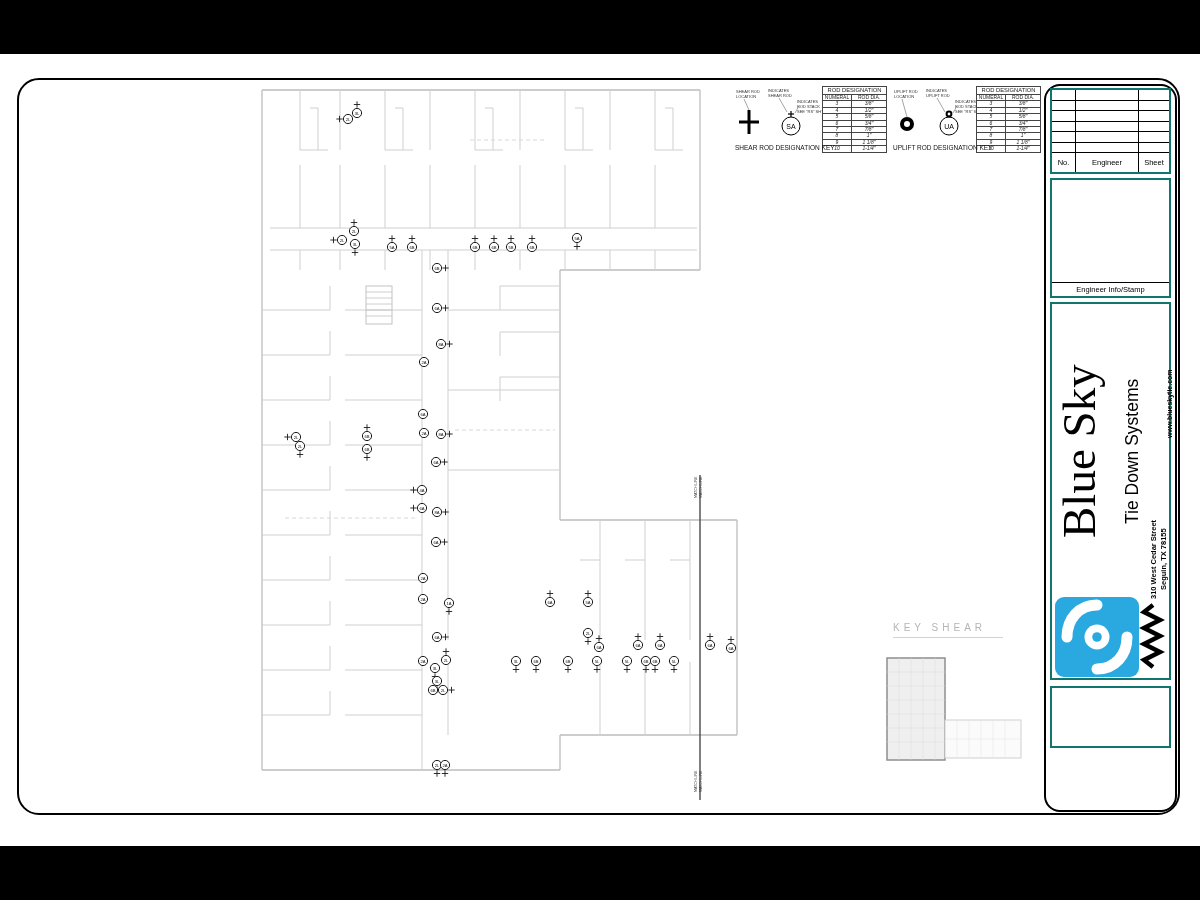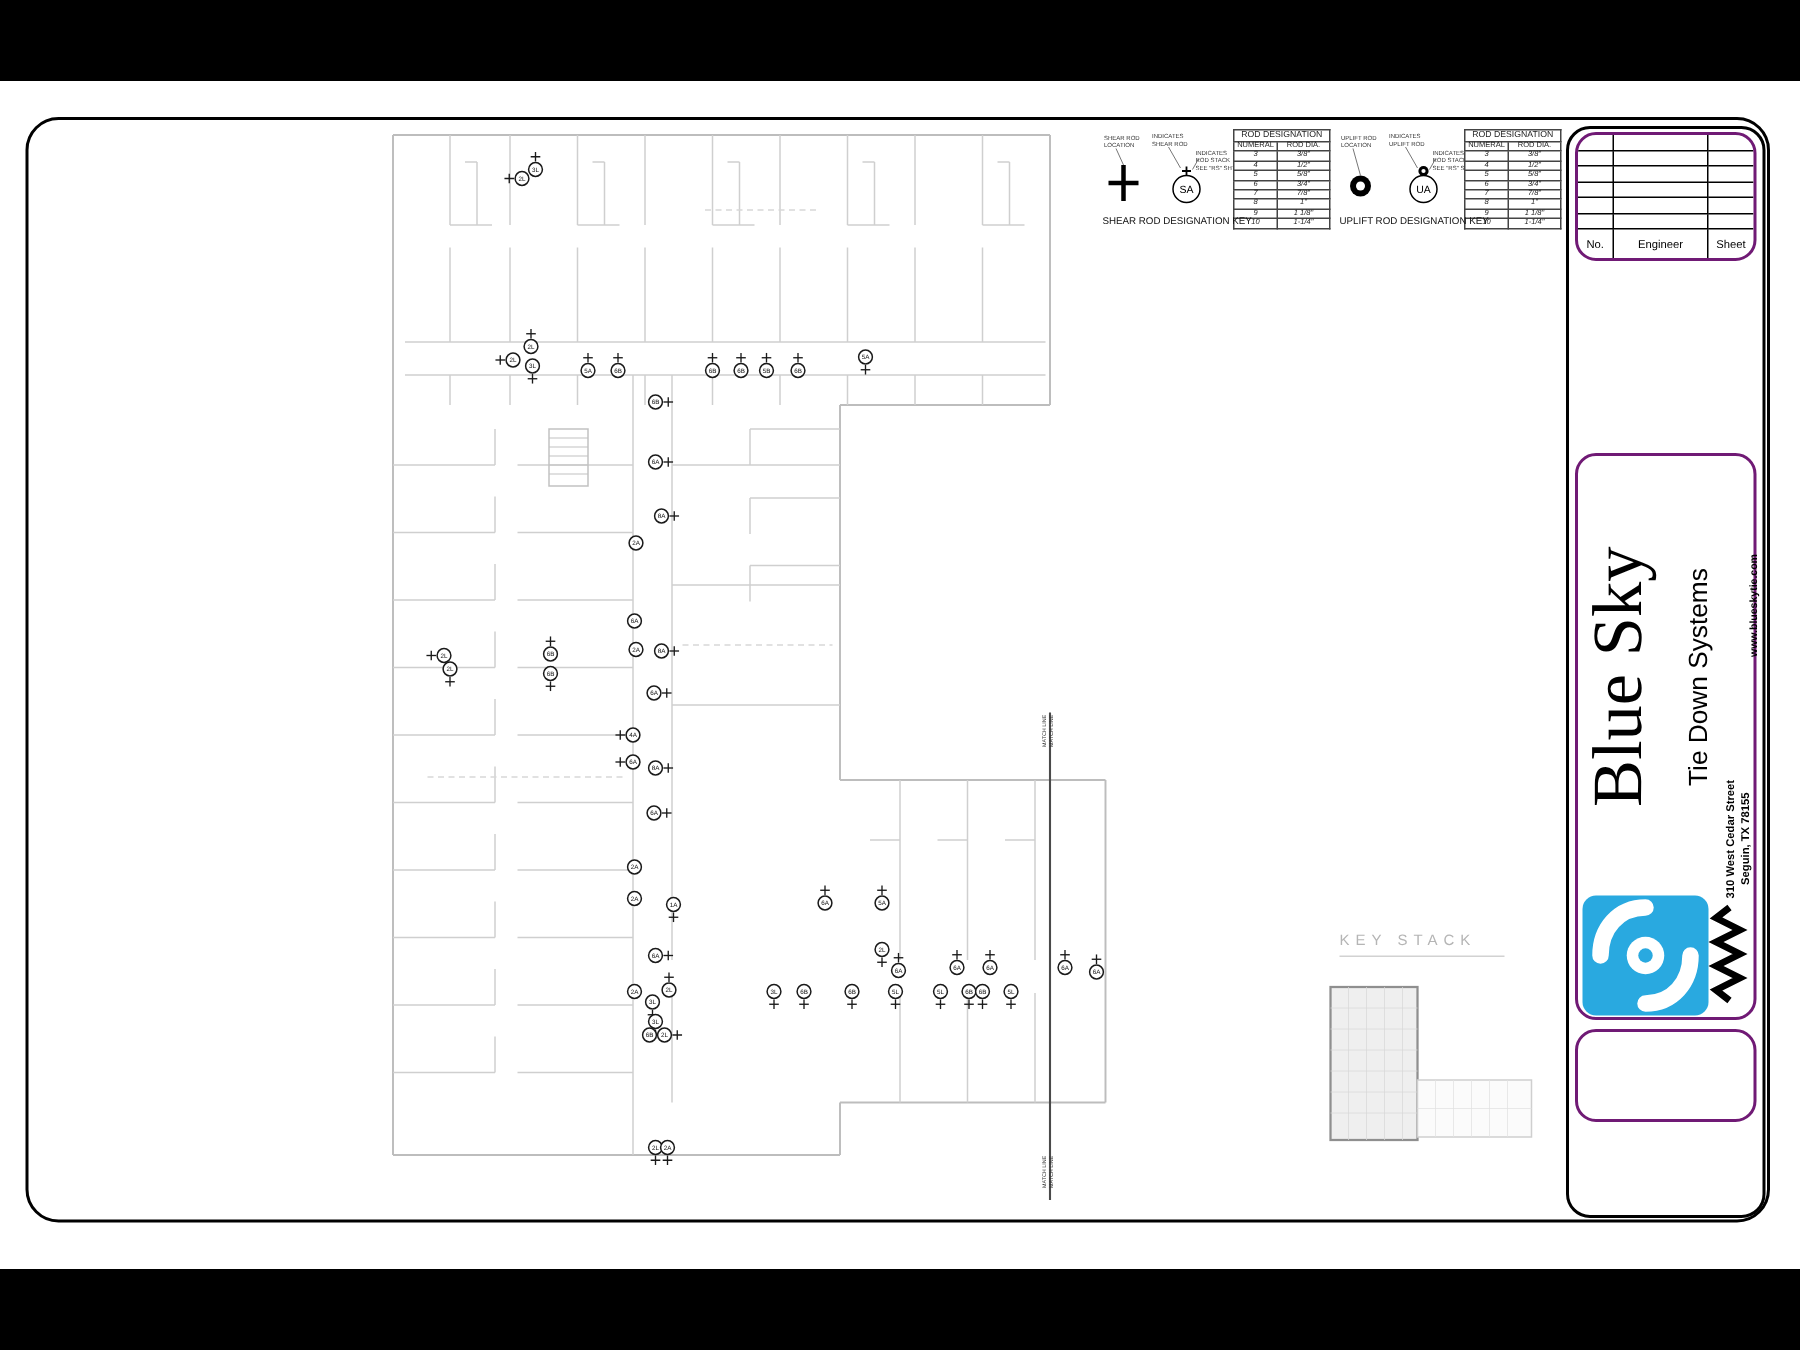--- a/index.html
+++ b/index.html
@@ -27,21 +27,21 @@
   .rodtab th,.rodtab td{border:1px solid #444;padding:0 1px;font-weight:normal;
         font-size:5px;line-height:5.2px;text-align:center;color:#222;}
   .rodtab .rt-t{font-size:5.8px;line-height:7px;}
   .rodtab td.v{font-style:italic;}
   .rodtab td,.rodtab th{height:5.4px;}
   .coltxt{font-size:4px;fill:#333;}
 
   
   .strip{position:absolute;left:1044px;top:84px;width:133px;height:728px;
          border:2px solid #000;border-radius:16px;box-sizing:border-box;}
-  .tb-box{position:absolute;left:4px;width:121px;border:2px solid #701a75;border-radius:14px;
+  .tb-box{position:absolute;left:4px;width:121px;border:2px solid #0f766e;border-radius:0;
           box-sizing:border-box;background:#fff;}
   #revbox{top:2px;height:86px;overflow:hidden;}
   .rev-grid{display:grid;grid-template-columns:24px 1fr 30px;height:100%;}
   .rev-grid div{border-right:1px solid #000;border-bottom:1px solid #000;}
   .rev-grid div:nth-child(3n){border-right:none;}
   .rev-grid .hd{display:flex;align-items:center;justify-content:center;
                 font-size:7.5px;border-bottom:none;color:#000;}
   #engbox{top:92px;height:120px;}
   .eng-label{position:absolute;left:0;right:0;bottom:0;border-top:1px solid #000;
              text-align:center;font-size:7.5px;padding:2px 0;color:#000;}
@@ -641,21 +641,21 @@
           </tr>
           <tr>
             <td class="v">10</td>
             <td class="v">1-1/4"</td>
           </tr>
         </tbody>
       </table>
     <div class="keytitle">UPLIFT ROD DESIGNATION KEY</div>
   </div>
 
-  <div class="keyplan-label">KEY STACK</div>
+  <div class="keyplan-label">KEY SHEAR</div>
   <svg id="keyplan" width="145" height="118" viewBox="0 0 145 118">
       <rect x="4" y="6" width="58" height="102" fill="#efefef" stroke="#8f8f8f" stroke-width="1.5"></rect>
       <line x1="16" y1="6" x2="16" y2="108" stroke="#d8d8d8" stroke-width="0.5"></line>
       <line x1="28" y1="6" x2="28" y2="108" stroke="#d8d8d8" stroke-width="0.5"></line>
       <line x1="40" y1="6" x2="40" y2="108" stroke="#d8d8d8" stroke-width="0.5"></line>
       <line x1="52" y1="6" x2="52" y2="108" stroke="#d8d8d8" stroke-width="0.5"></line>
       <line x1="4" y1="20" x2="62" y2="20" stroke="#d8d8d8" stroke-width="0.5"></line>
       <line x1="4" y1="34" x2="62" y2="34" stroke="#d8d8d8" stroke-width="0.5"></line>
       <line x1="4" y1="48" x2="62" y2="48" stroke="#d8d8d8" stroke-width="0.5"></line>
       <line x1="4" y1="62" x2="62" y2="62" stroke="#d8d8d8" stroke-width="0.5"></line>
@@ -690,20 +690,23 @@
           <div></div>
           <div></div>
           <div></div>
           <div></div>
           <div></div>
           <div class="hd">No.</div>
           <div class="hd">Engineer</div>
           <div class="hd">Sheet</div>
         </div>
     </div>
+    <div class="tb-box" id="engbox">
+      <div class="eng-label">Engineer Info/Stamp</div>
+    </div>
     <div class="tb-box" id="brandbox">
       <div class="vtext brand-name">Blue Sky</div>
       <div class="vtext brand-tag">Tie Down Systems</div>
       <div class="vtext brand-a1">310 West Cedar Street</div>
       <div class="vtext brand-a2">Seguin, TX  78155</div>
       <div class="vtext brand-web">www.blueskytie.com</div>
       <svg id="brandlogo" width="117" height="82" viewBox="0 0 117 82">
         <rect x="1" y="1" width="84" height="80" rx="9" fill="#29a9e0"></rect>
         <path d="M43,9 C25,9 13,23 13,41" stroke="#fff" stroke-width="11" fill="none" stroke-linecap="round"></path>
         <path d="M43,73 C61,73 73,59 73,41" stroke="#fff" stroke-width="11" fill="none" stroke-linecap="round"></path>

